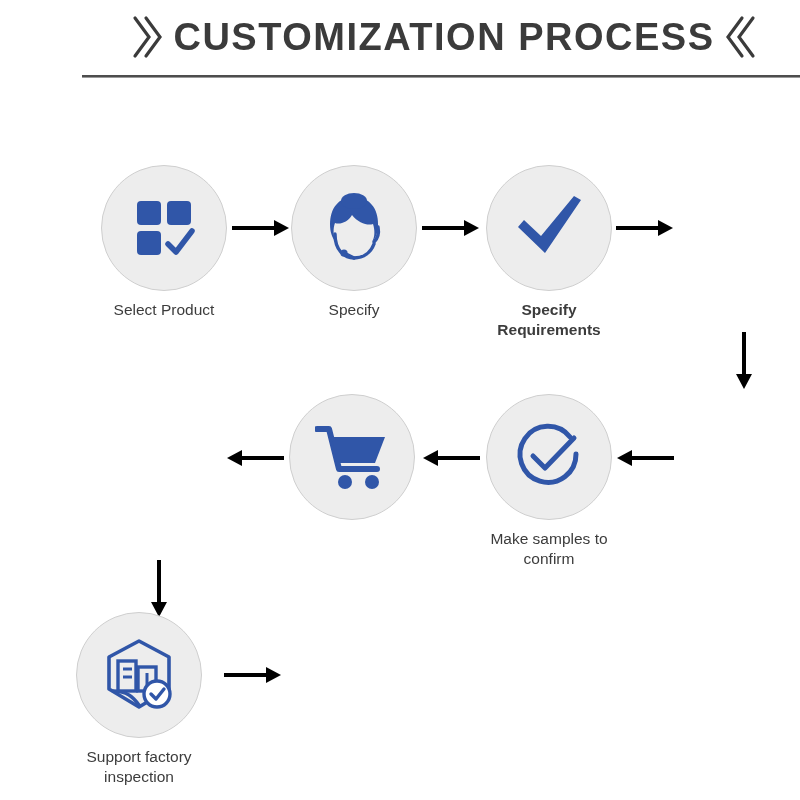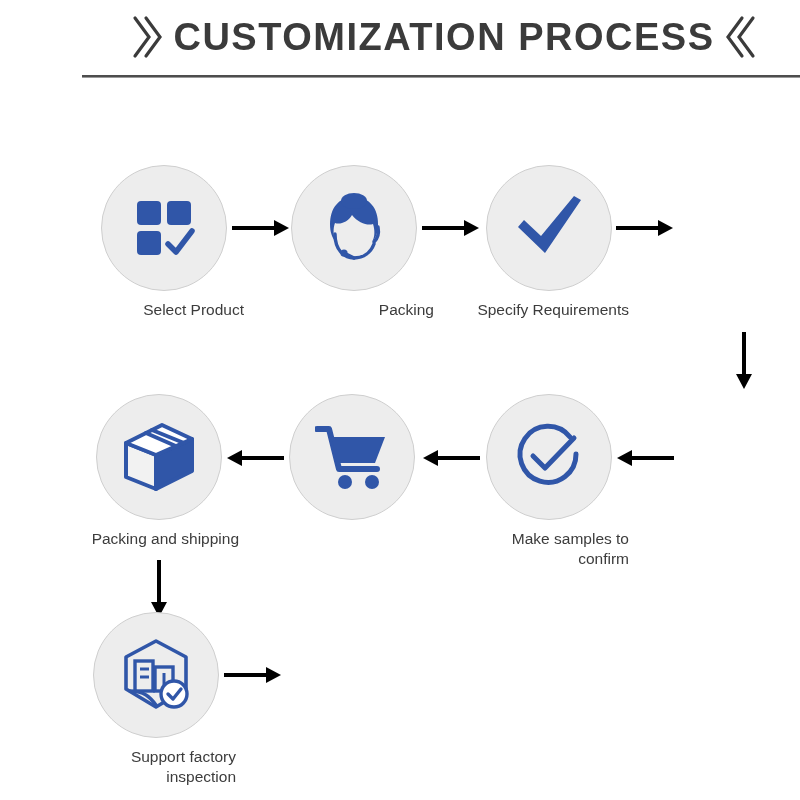--- a/index.html
+++ b/index.html
@@ -48,21 +48,21 @@
     left: 38px; top: 75px;
     width: 730px; height: 3px;
     background: #4d4d4d;
     border-bottom: 1px solid #9a9a9a;
   }
 
   
   .node {
     position: absolute;
     width: 160px;
-    text-align: right;
+    text-align: center;
   }
   .circle {
     width: 126px; height: 126px;
     margin: 0 auto;
     border-radius: 50%;
     background: #ededed;
     border: 1px solid #cfcfcf;
     display: flex;
     align-items: center;
     justify-content: center;
@@ -140,31 +140,31 @@
           <ellipse cx="36" cy="9" rx="13" ry="8" fill="#3056A8"></ellipse>
 
           <path d="M17 42 C17 58 26 66 36 66 C46 66 53 60 56 52" fill="none" stroke="#3056A8" stroke-width="3.4" stroke-linecap="round"></path>
           <path d="M56 50 C60 46 61 40 60 35" fill="none" stroke="#3056A8" stroke-width="3.4" stroke-linecap="round"></path>
 
           <path d="M36 66 L28 62" fill="none" stroke="#3056A8" stroke-width="3.4" stroke-linecap="round"></path>
           <circle cx="26" cy="61" r="3.6" fill="#3056A8"></circle>
         </svg>
       </span>
     </div>
-    <div class="node-label">Packing</div>
+    <div class="node-label">Specify</div>
   </div>
 
   <div class="arrow" style="left:378px; top:218px;">
     <svg width="58" height="20" viewBox="0 0 58 20">
       <line x1="0" y1="10" x2="44" y2="10" stroke="#000" stroke-width="4"></line>
       <path d="M42 2 L57 10 L42 18 Z" fill="#000"></path>
     </svg>
   </div>
 
-  <div class="node" style="left:425px; top:165px;">
+  <div class="node" style="left:425px; top:165px;font-weight:bold;">
     <div class="circle">
       <span>
         <svg width="74" height="74" viewBox="0 0 74 74">
           <path d="M6 36 L12 29 L29 45 L62 5 L69 9 L33 62 Z" fill="#3056A8"></path>
         </svg>
       </span>
     </div>
     <div class="node-label">Specify Requirements</div>
   </div>
 
@@ -176,38 +176,20 @@
   </div>
 
 
   <div class="arrow" style="left:690px; top:332px;">
     <svg width="20" height="58" viewBox="0 0 20 58">
       <line x1="10" y1="0" x2="10" y2="44" stroke="#000" stroke-width="4"></line>
       <path d="M2 42 L10 57 L18 42 Z" fill="#000"></path>
     </svg>
   </div>
 
-  <div class="node" style="left:35px; top:394px;">
-    <div class="circle">
-      <span>
-        <svg width="74" height="72" viewBox="0 0 74 72">
-
-          <path d="M4 22 L34 34 L34 68 L4 56 Z" fill="#f2f2f2" stroke="#3056A8" stroke-width="4" stroke-linejoin="round"></path>
-
-          <path d="M34 34 L70 18 L70 50 L34 68 Z" fill="#3056A8" stroke="#3056A8" stroke-width="4" stroke-linejoin="round"></path>
-
-          <path d="M4 22 L40 4 L70 18 L34 34 Z" fill="#fff" stroke="#3056A8" stroke-width="4" stroke-linejoin="round"></path>
-
-          <path d="M24 12 L56 26" fill="none" stroke="#3056A8" stroke-width="4" stroke-linecap="round"></path>
-          <path d="M30 9 L62 22" fill="none" stroke="#3056A8" stroke-width="4" stroke-linecap="round"></path>
-        </svg>
-      </span>
-    </div>
-    <div class="node-label">Packing and shipping</div>
-  </div>
 
   <div class="arrow" style="left:182px; top:448px;">
     <svg width="58" height="20" viewBox="0 0 58 20">
       <line x1="14" y1="10" x2="58" y2="10" stroke="#000" stroke-width="4"></line>
       <path d="M16 2 L1 10 L16 18 Z" fill="#000"></path>
     </svg>
   </div>
 
   <div class="node" style="left:228px; top:394px;">
     <div class="circle">
@@ -252,21 +234,21 @@
   </div>
 
 
   <div class="arrow" style="left:105px; top:560px;">
     <svg width="20" height="58" viewBox="0 0 20 58">
       <line x1="10" y1="0" x2="10" y2="44" stroke="#000" stroke-width="4"></line>
       <path d="M2 42 L10 57 L18 42 Z" fill="#000"></path>
     </svg>
   </div>
 
-  <div class="node" style="left:32px; top:612px;">
+  <div class="node" style="left:15px; top:612px;">
     <div class="circle">
       <span>
         <svg width="76" height="76" viewBox="0 0 76 76">
 
           <path d="M38 4 L68 20 L68 52 L38 70 L8 52 L8 20 Z" fill="none" stroke="#3056A8" stroke-width="3.6" stroke-linejoin="round"></path>
 
           <rect x="17" y="24" width="18" height="30" fill="none" stroke="#3056A8" stroke-width="3.4"></rect>
           <line x1="22" y1="32" x2="31" y2="32" stroke="#3056A8" stroke-width="3"></line>
           <line x1="22" y1="40" x2="31" y2="40" stroke="#3056A8" stroke-width="3"></line>
 

